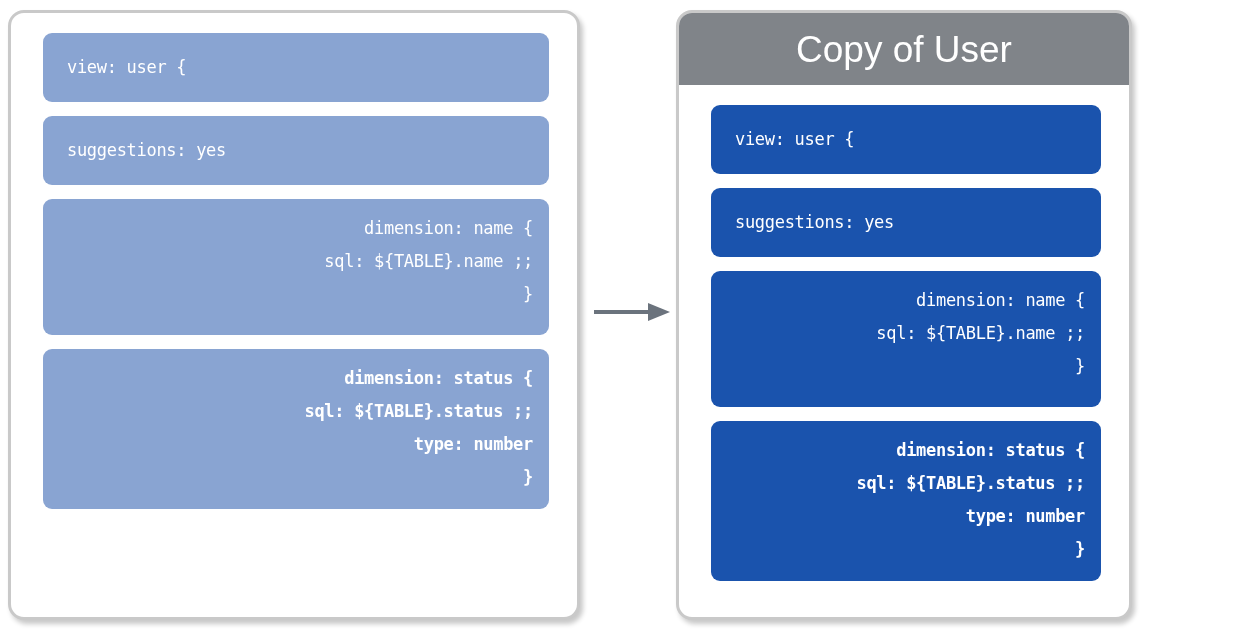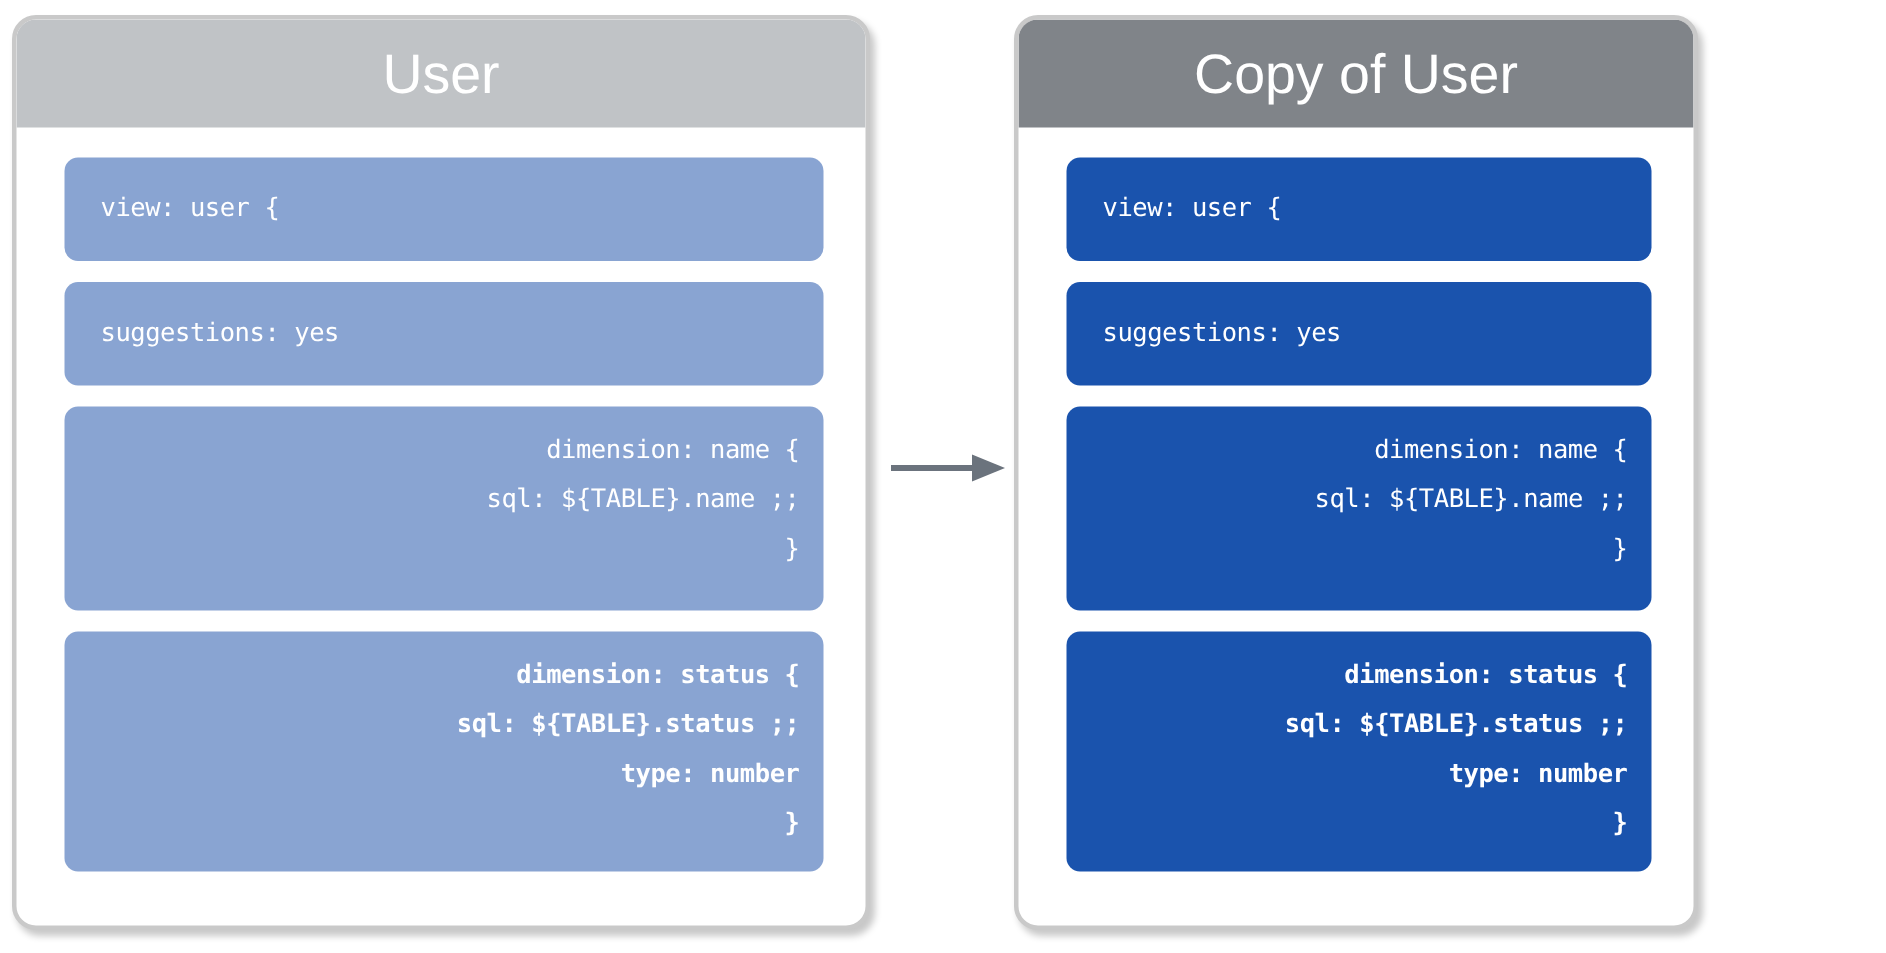--- a/index.html
+++ b/index.html
@@ -99,23 +99,20 @@
     width: 80px;
     height: 32px;
   }
 </style>
 </head>
 <body>
 
 <div id="canvas">
 
   <div class="card card-source">
-    <div class="card-header">
-      <div class="card-title">User</div>
-    </div>
     <div class="card-body">
       <div class="code-block lines-1">
         <span>view: user {</span>
       </div>
       <div class="code-block lines-1">
         <span>suggestions: yes</span>
       </div>
       <div class="code-block lines-3">dimension: name {
     sql: ${TABLE}.name ;;
 }</div>

